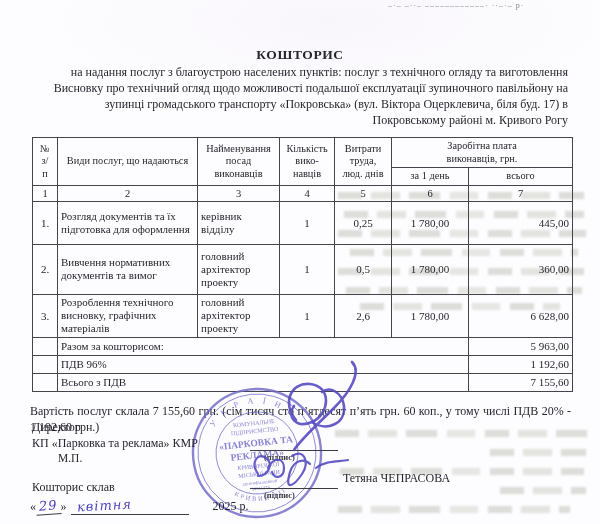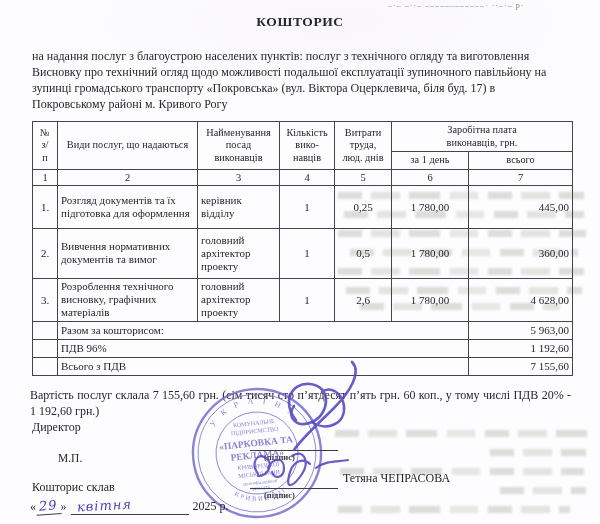--- a/index.html
+++ b/index.html
@@ -8,22 +8,22 @@
     background:#fdfcfe;
     background-image:radial-gradient(ellipse 400px 120px at 55% 4%, rgba(205,195,225,.10), transparent 70%);
     font-family:"Liberation Serif","DejaVu Serif",serif;
     color:#26262e;
   }
   .content{position:relative;z-index:1;}
   
   .edge-frag{position:absolute;top:1px;left:388px;width:208px;z-index:2;
     font-size:8px;letter-spacing:1px;color:#85858d;white-space:nowrap;overflow:hidden;}
   
-  .title{margin:0;padding-top:14px;text-align:center;font-size:13.5px;font-weight:bold;letter-spacing:.6px;}
-  .subtitle{width:536px;margin:18px auto 0;text-align:left;font-size:12px;line-height:16px;}
+  .title{margin:0;padding-top:47px;text-align:center;font-size:13.5px;font-weight:bold;letter-spacing:.6px;}
+  .subtitle{width:536px;margin:1px auto 0;text-align:right;font-size:12px;line-height:16px;}
   
   table.main{border-collapse:collapse;table-layout:fixed;width:540px;margin:9px 0 0 32px;font-size:11px;}
   table.main td,table.main th{border:1px solid #44444c;padding:1px 3px;vertical-align:middle;font-weight:normal;}
   table.main th{text-align:center;font-size:10.3px;line-height:12.5px;white-space:pre-line;padding:2px 1px;}
   .numrow td{height:13px;text-align:center;font-size:10.5px;padding:0;}
   td.c-idx{text-align:center;}
   td.c-srv{text-align:left;padding-left:6px;line-height:13px;}
   td.c-pos{text-align:left;padding-left:5px;line-height:13px;}
   td.c-ctr{text-align:center;}
   td.c-val{text-align:right;padding-right:10px;}
@@ -35,21 +35,21 @@
   .total-para{width:541px;margin:11px 0 0 30px;font-size:12px;line-height:16px;text-align:justify;}
   
   .abs{position:absolute;z-index:2;}
   .t12{font-size:12px;text-align:right;} .t11{font-size:11.5px;}
   .podpis{font-size:8.5px;color:#3a3a42;font-weight:bold;}
   .sigline{border-bottom:1px solid #3c3c44;height:1px;}
   .hw{font-family:"DejaVu Serif",serif;font-style:italic;color:#4b43bd;font-size:13px;letter-spacing:1px;}
   .day-u{border-bottom:1px solid #3c3c44;padding:0 3px;display:inline-block;transform:rotate(-4deg);}
   .month-line{display:inline-block;width:118px;border-bottom:1px solid #3c3c44;margin-left:4px;}
   .month-line .hw{display:inline-block;transform:rotate(-3deg);margin-left:6px;}
-  .yr{font-size:12px;margin-left:4px;}
+  .yr{font-size:12px;margin-left:24px;}
   .dateq{font-size:12px;}
   
   .stamp{position:absolute;left:188px;top:384px;width:138px;height:138px;z-index:2;
     transform:rotate(-6deg);opacity:.82;}
   .sig{position:absolute;z-index:3;}
   
   .bleed{position:absolute;z-index:0;height:7px;filter:blur(1.2px);opacity:.85;
     background:repeating-linear-gradient(90deg,
       rgba(128,132,110,.30) 0 24px, transparent 24px 33px,
       rgba(128,132,110,.24) 33px 62px, transparent 62px 71px,
@@ -139,21 +139,21 @@
         <td class="c-ctr">1 780,00</td>
         <td class="c-val">360,00</td>
       </tr>
       <tr class="r3">
         <td class="c-idx">3.</td>
         <td class="c-srv">Розроблення технічного висновку, графічних матеріалів</td>
         <td class="c-pos">головний архітектор проекту</td>
         <td class="c-ctr">1</td>
         <td class="c-ctr">2,6</td>
         <td class="c-ctr">1 780,00</td>
-        <td class="c-val">4 628,00</td>
+        <td class="c-val">6 628,00</td>
       </tr>
       <tr class="sum">
         <td></td>
         <td colspan="5" class="sum-label">Разом за кошторисом:</td>
         <td class="sum-val">5 963,00</td>
       </tr>
       <tr class="sum">
         <td></td>
         <td colspan="5" class="sum-label">ПДВ 96%</td>
         <td class="sum-val">1 192,60</td>
@@ -207,20 +207,21 @@
   <svg class="sig" style="left:244px;top:448px;width:118px;height:48px;" viewBox="0 0 118 48">
     <g fill="none" stroke="#5348c0" stroke-width="2.2" stroke-linecap="round" opacity="0.88">
       <path d="M 14,26 C 6,14 14,4 22,10 C 30,16 24,28 14,28"></path>
       <path d="M 24,20 C 30,8 40,10 40,20 C 40,30 30,32 28,24"></path>
       <path d="M 48,8 C 60,0 66,14 58,26 C 50,38 40,44 46,24 C 50,12 60,10 66,16"></path>
       <path d="M 72,20 C 82,12 96,14 104,12"></path>
     </g>
   </svg>
 
   <div class="abs t12" style="left:32px;top:420px;">Директор</div>
+  <div class="abs t12" style="left:32px;top:436px;">КП «Парковка та реклама» КМР</div>
   <div class="abs t11" style="left:58px;top:452px;">М.П.</div>
 
   <div class="abs sigline" style="left:250px;top:449px;width:88px;"></div>
   <div class="abs podpis" style="left:264px;top:452px;">(підпис)</div>
 
   <div class="abs t12" style="left:32px;top:480px;">Кошторис склав</div>
   <div class="abs sigline" style="left:250px;top:487px;width:88px;"></div>
   <div class="abs podpis" style="left:264px;top:490px;">(підпис)</div>
   <div class="abs t12" style="left:343px;top:471px;">Тетяна ЧЕПРАСОВА</div>
 

